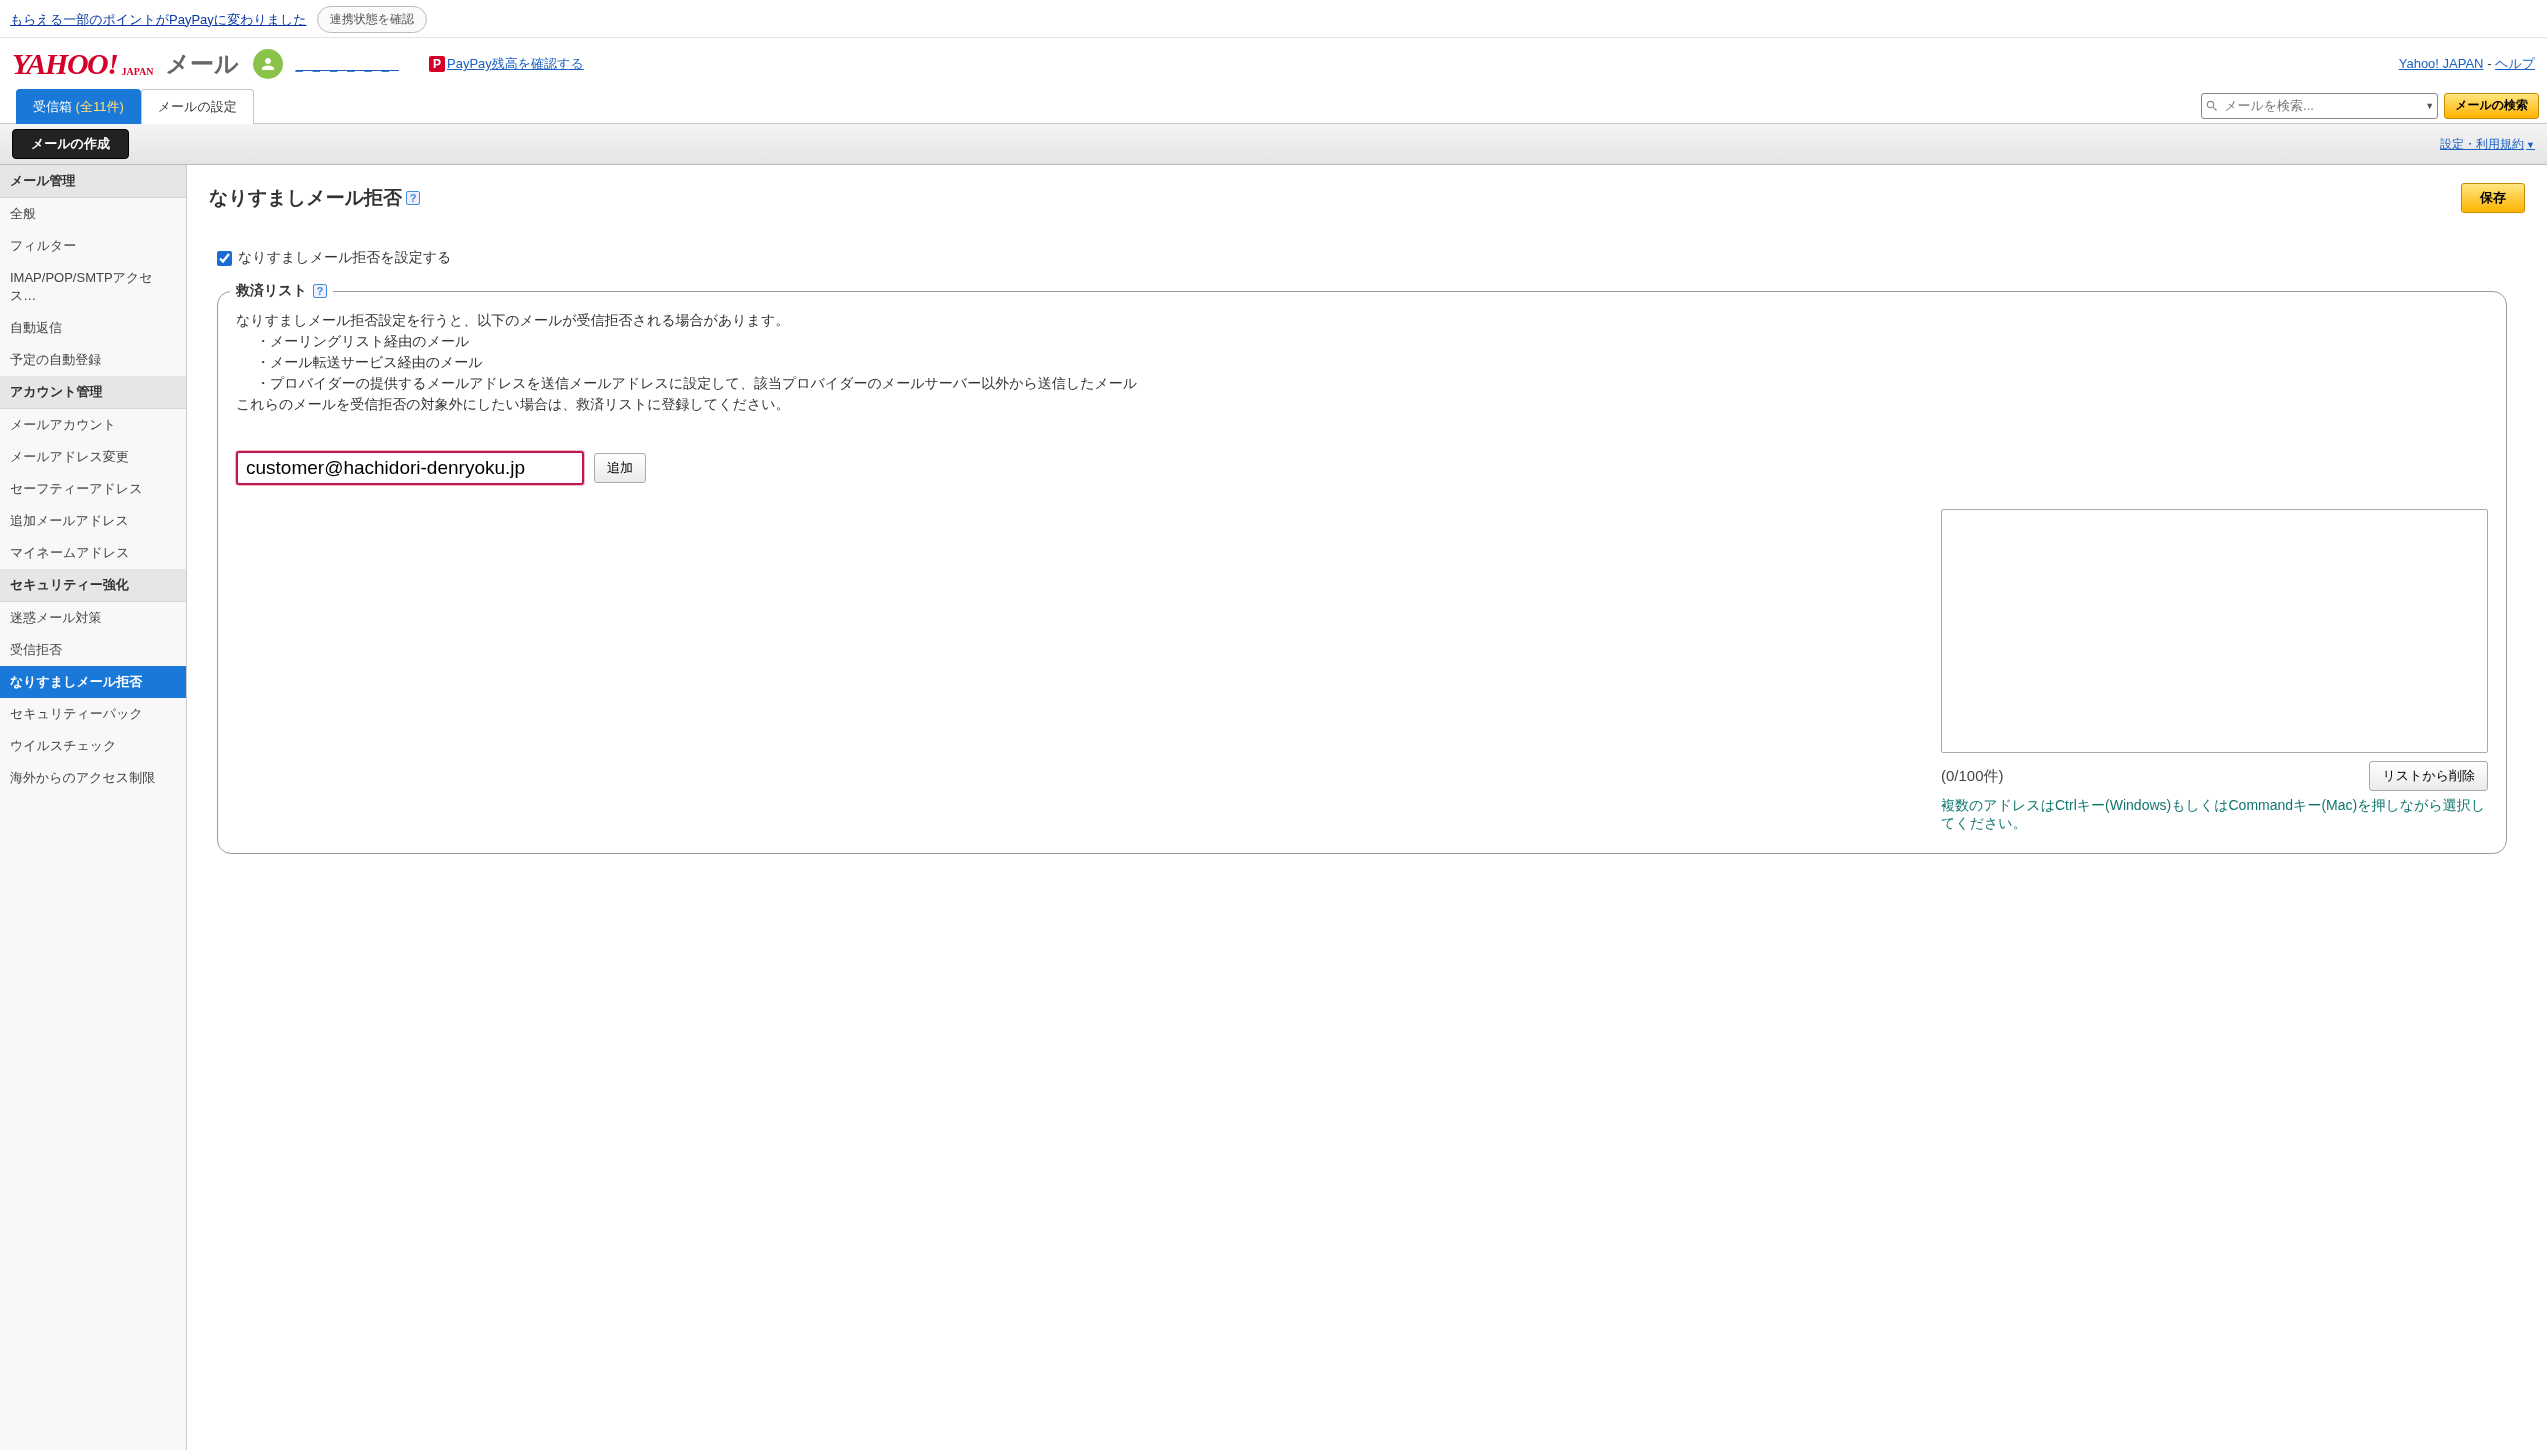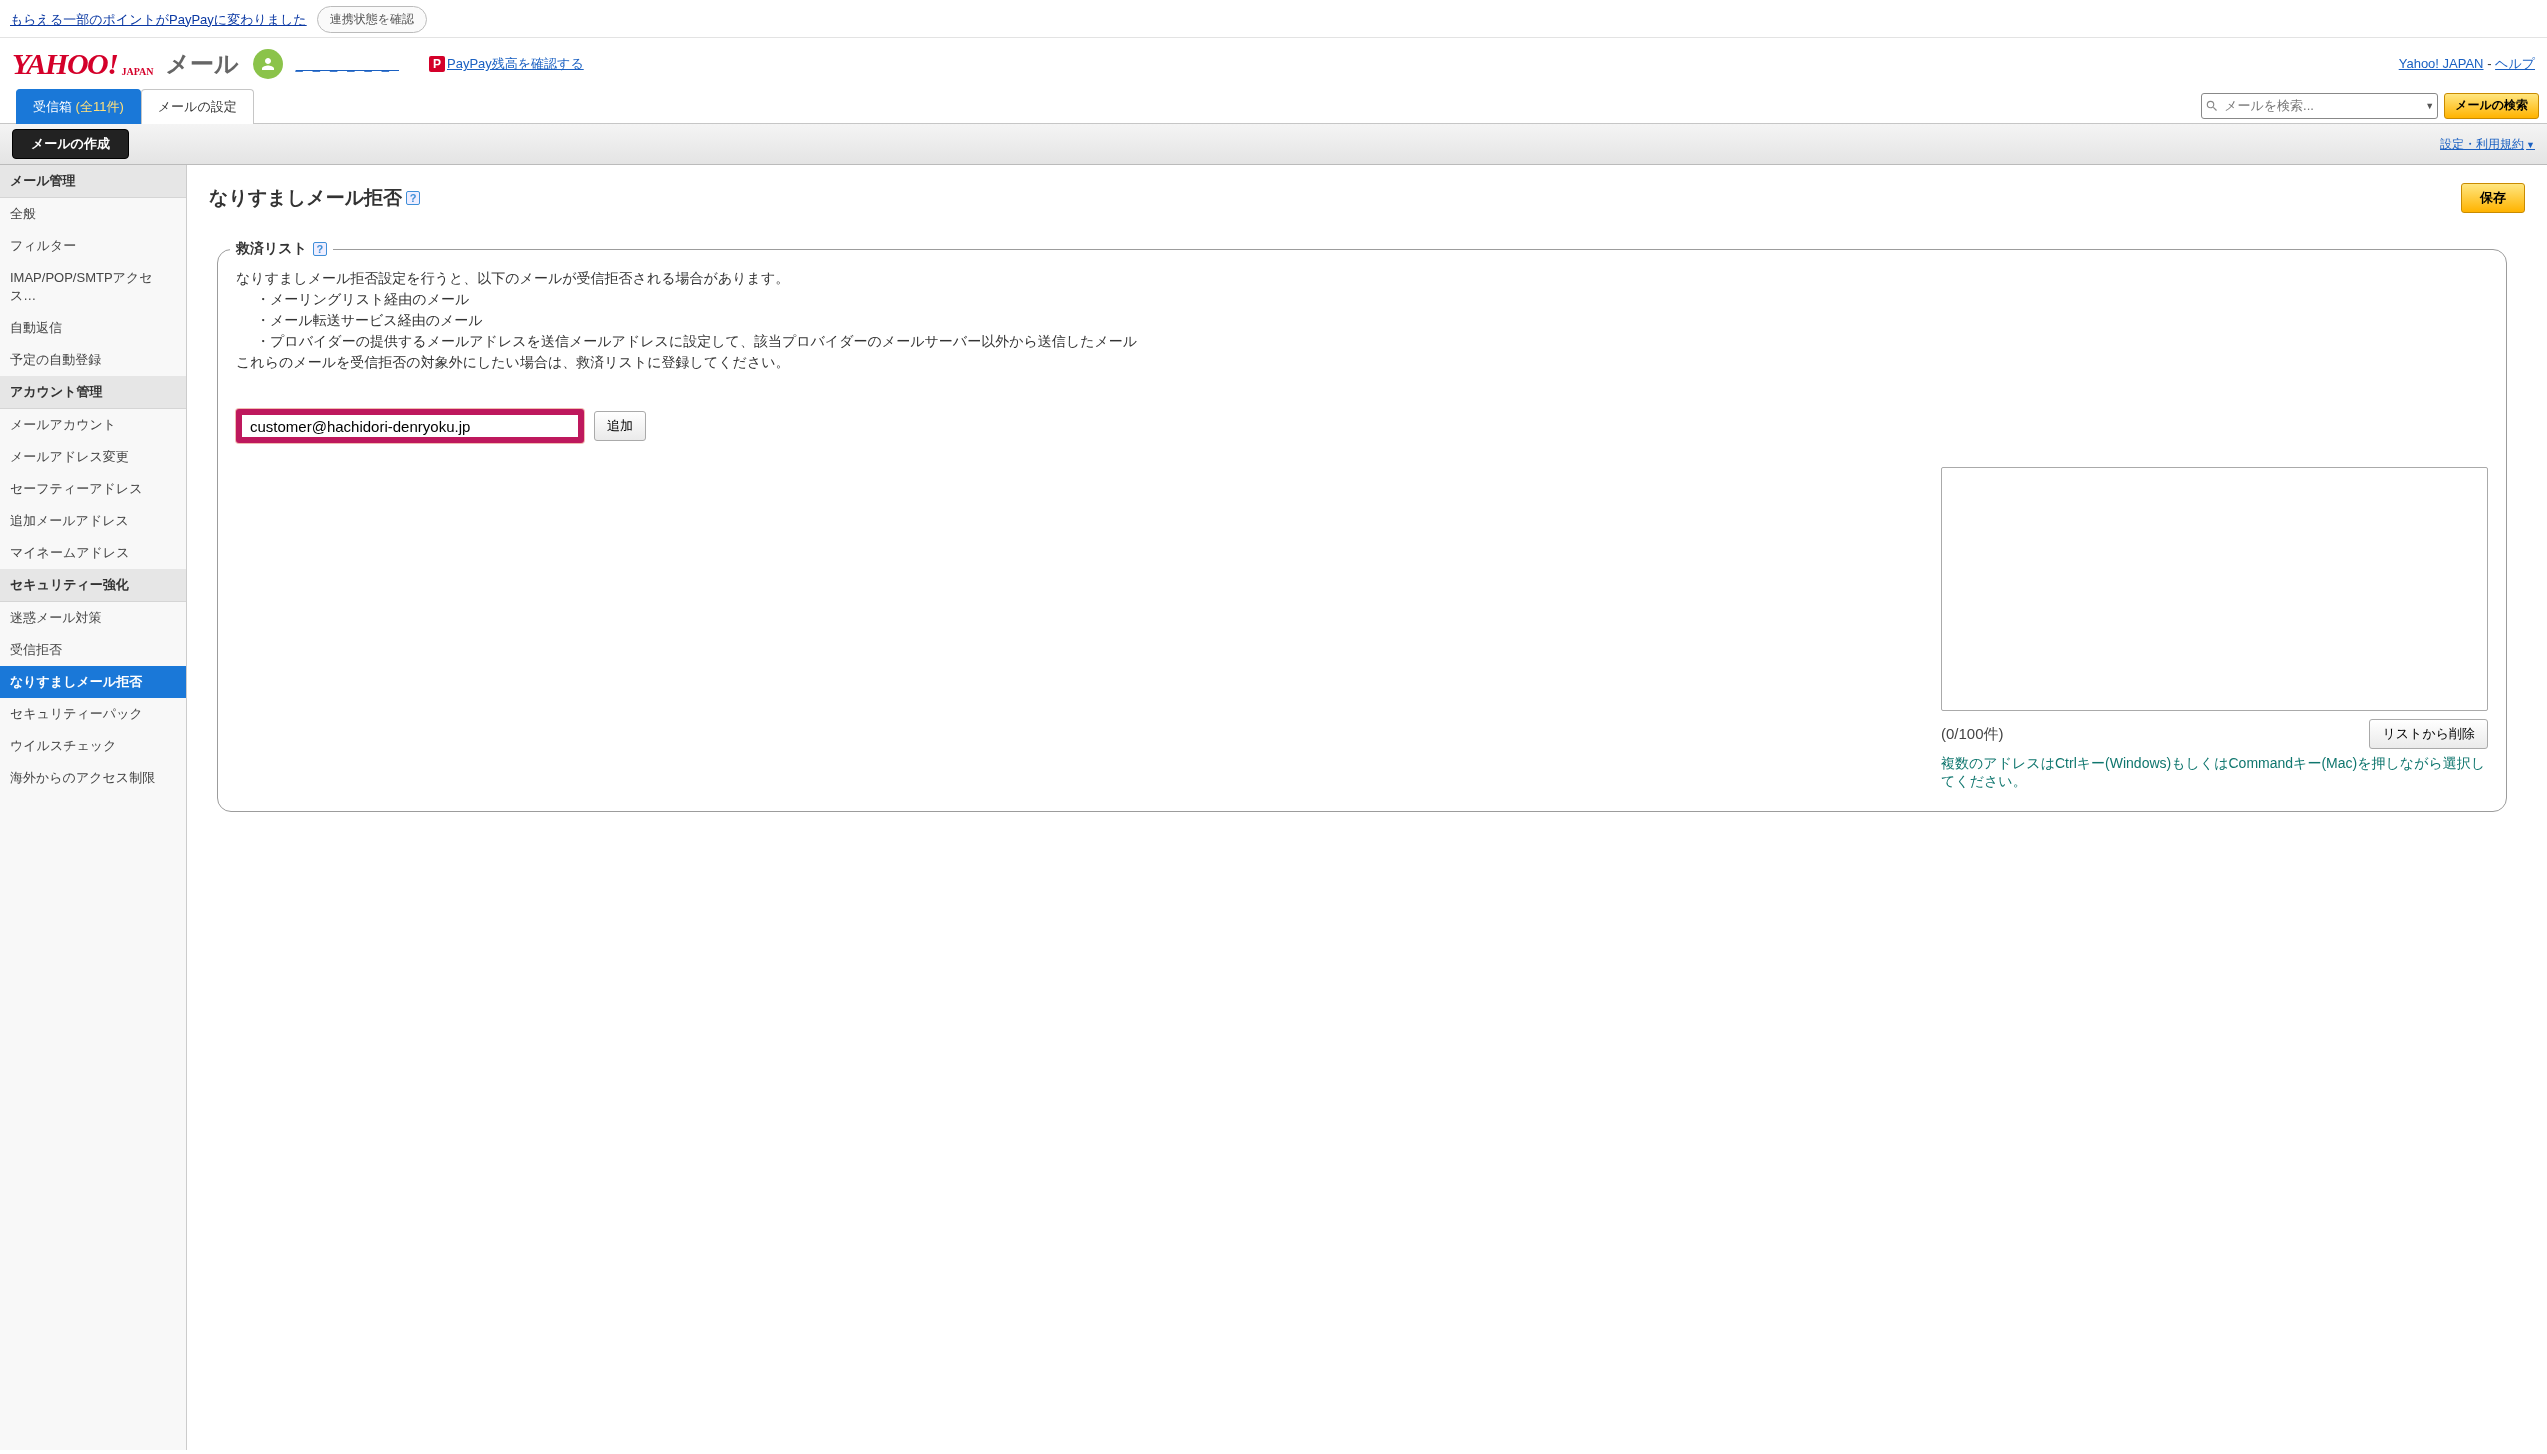--- a/index.html
+++ b/index.html
@@ -61,21 +61,21 @@
   .check-row input[type=checkbox]{ width:15px; height:15px; accent-color:#1a6bd8; }
   .check-label { font-size: 14px; }
 
   .fieldset { border: 1px solid #9c9c9c; border-radius: 14px; padding: 18px 0 0 0; position: relative; margin-right: 10px;}
   .legend { position: absolute; top: -10px; left: 12px; background: #fff; padding: 0 6px; font-weight: bold; font-size: 14px; display:flex; align-items:center; gap:2px;}
 
   .desc { padding: 0 18px 18px; font-size: 14px; line-height: 1.5; }
   .desc .bullet { padding-left: 20px; }
 
   .add-row { display:flex; align-items:center; gap:10px; padding: 18px 18px 24px; }
-  .email-input { width: 348px; height: 34px; border: 6px solid #be185d; border-radius: 3px; padding: 0 8px; font-size: 15px; box-shadow: 0 0 0 1px rgba(214,59,31,.35); }
+  .email-input { width: 348px; height: 34px; border: 2px solid #be185d; border-radius: 3px; padding: 0 8px; font-size: 19px; box-shadow: 0 0 0 1px rgba(214,59,31,.35); }
   .small-btn { border: 1px solid #aaa; background: linear-gradient(#fff,#eaeaea); border-radius: 3px; padding: 5px 12px; font-size: 13px; cursor:pointer;}
 
   .list-section { padding: 0 18px 20px; }
   .list-right { width: 547px; margin-left: auto; }
   .listbox { width: 100%; height: 244px; border: 1px solid #aaa; font-size: 13px; }
   .list-foot { display:flex; align-items:center; margin-top:8px; }
   .count-label { font-size: 15px; color:#444; }
   .list-foot-spacer { flex:1; }
   .hint { font-size: 14px; color:#0f766e; margin-top: 6px; }
 </style>
@@ -163,20 +163,24 @@
   <div class="main">
     <div class="page-title-row">
       <span class="page-title">なりすましメール拒否</span>
       <span class="help-icon">?</span>
       <div class="title-spacer"></div>
       <button class="save-btn">保存</button>
     </div>
 
 
     <div class="form-area">
+      <div class="check-row">
+        <input type="checkbox" checked="" style="">
+        <span class="check-label">なりすましメール拒否を設定する</span>
+      </div>
 
       <div class="fieldset">
         <div class="legend">
           <span>救済リスト</span>
           <span class="help-icon">?</span>
         </div>
 
         <div class="desc">
           <div>なりすましメール拒否設定を行うと、以下のメールが受信拒否される場合があります。</div>
           <div class="bullet">・メーリングリスト経由のメール</div>

